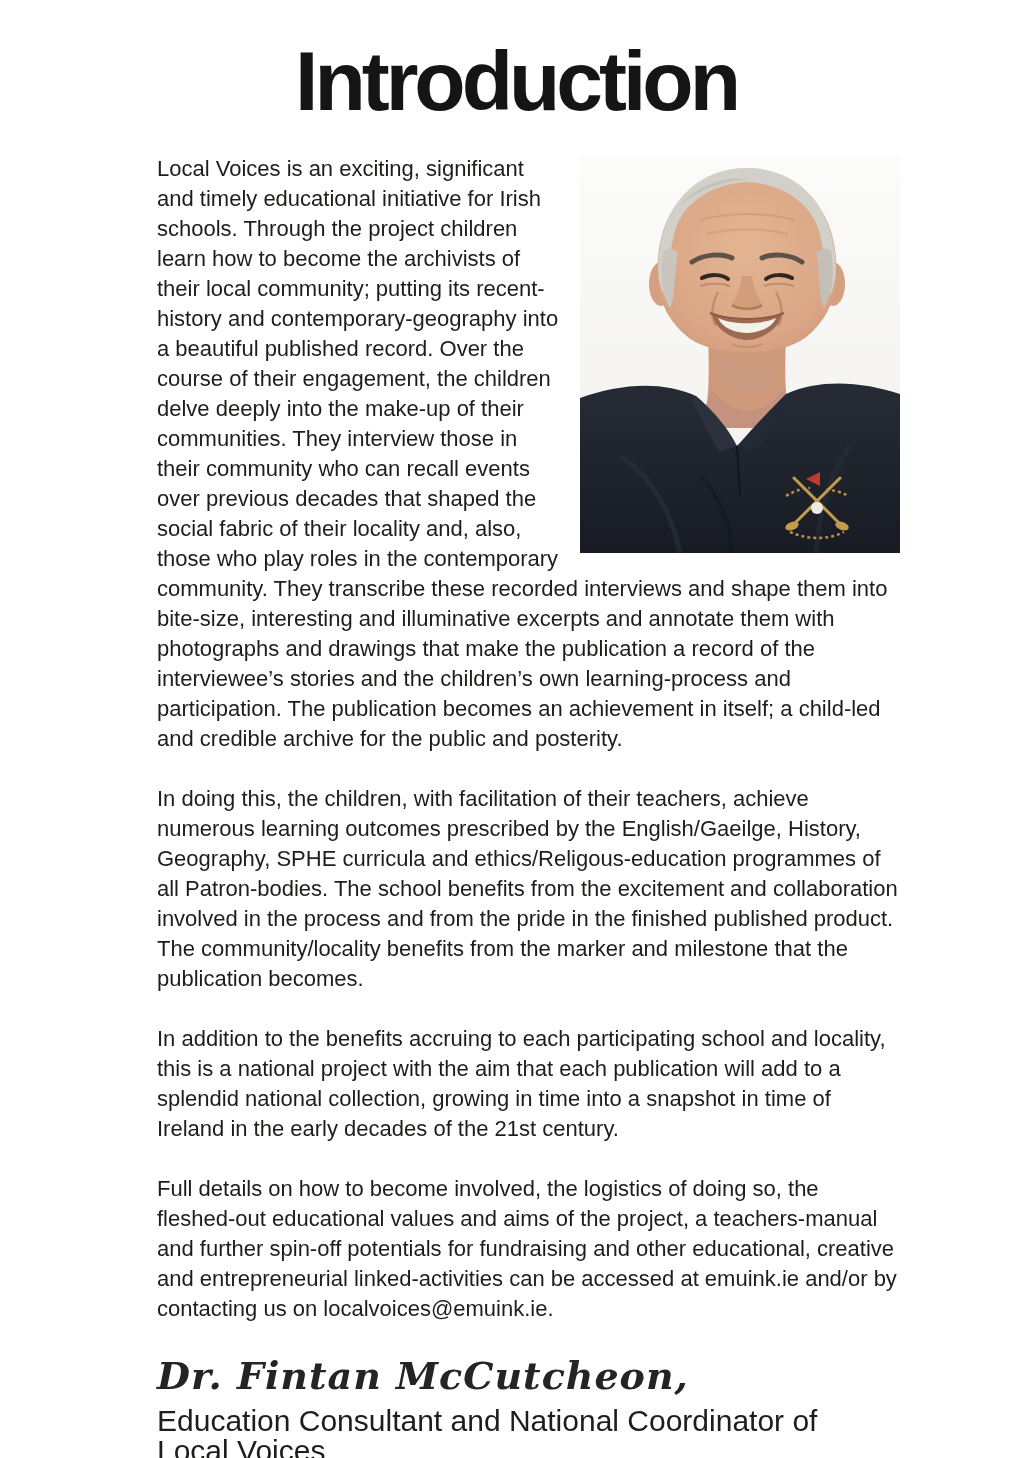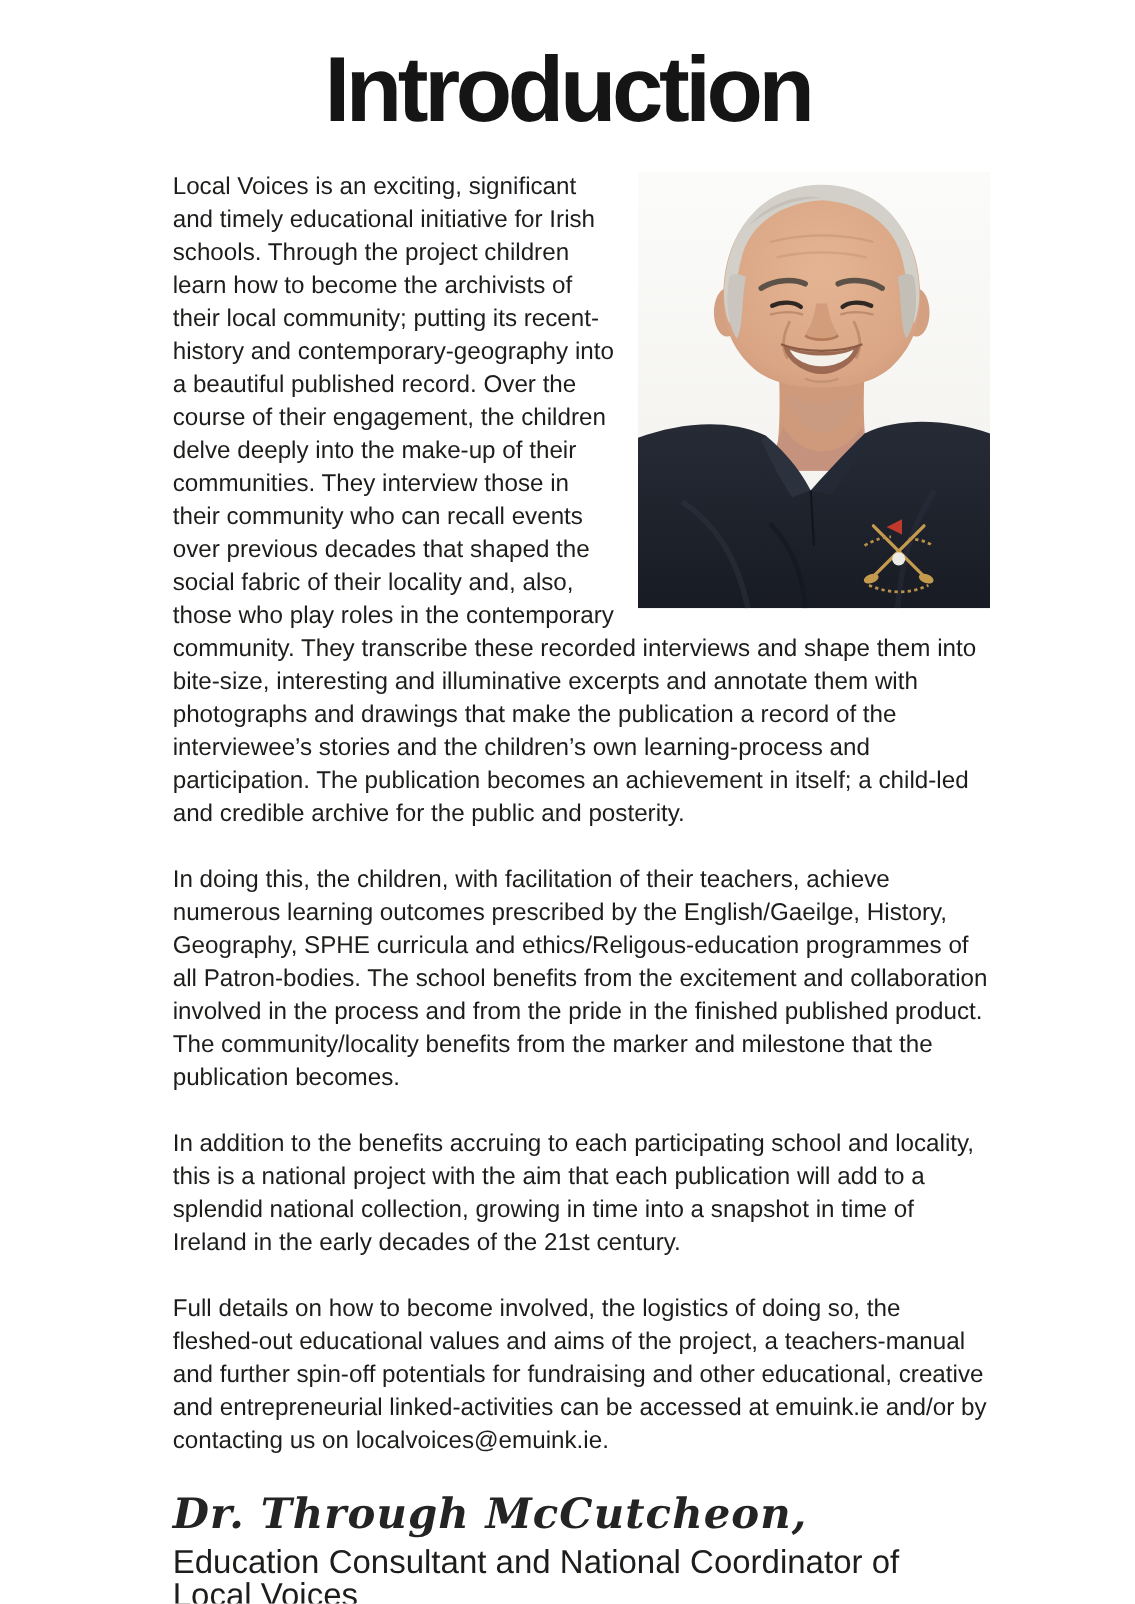--- a/index.html
+++ b/index.html
@@ -148,19 +148,19 @@
         <path d="M210,376 C228,384 248,384 264,376" stroke="#b8924a" stroke-width="2.5" fill="none" stroke-dasharray="3 3"></path>
       </g>
     </svg>
 
     <p>Local Voices is an exciting, significant and timely educational initiative for Irish schools. Through the project children learn how to become the archivists of their local community; putting its recent-history and contemporary-geography into a beautiful published record.  Over the course of their engagement, the children delve deeply into the make-up of their communities. They interview those in their community who can recall events over previous decades that shaped the social fabric of their locality and, also,  those who play roles in the contemporary community. They transcribe these recorded interviews and shape them into bite-size,  interesting and illuminative excerpts and annotate them with photographs and drawings  that make the publication a record of the interviewee’s  stories and the children’s own learning-process and participation. The publication becomes an achievement in itself; a child-led and credible archive for the public and posterity.</p>
     <p>In doing this, the children, with facilitation of their teachers, achieve numerous learning outcomes prescribed by the English/Gaeilge, History, Geography, SPHE curricula and ethics/Religous-education programmes of all Patron-bodies. The school benefits from the excitement and collaboration involved in the process and from the pride in the finished published product. The community/locality benefits from the marker and milestone that the publication becomes.</p>
     <p>In addition to the benefits accruing to each participating school and locality, this is a national project with the aim that each publication will add to a splendid national collection, growing in time into a snapshot in time of Ireland in the early decades of the 21st century.</p>
     <p>Full details on how to become involved, the logistics of doing so, the fleshed-out educational values and aims of the project, a teachers-manual and further spin-off potentials for fundraising and other educational, creative and entrepreneurial linked-activities can be accessed at emuink.ie and/or by contacting us on localvoices@emuink.ie.</p>
 
     <div class="signature">
-      <div class="signature-name">Dr. Through McCutcheon,</div>
+      <div class="signature-name">Dr. Fintan McCutcheon,</div>
       <div class="signature-role">Education Consultant and National Coordinator of</div>
       <div class="signature-org">Local Voices</div>
     </div>
 
   </div>
 </div>
 
 </body></html>

